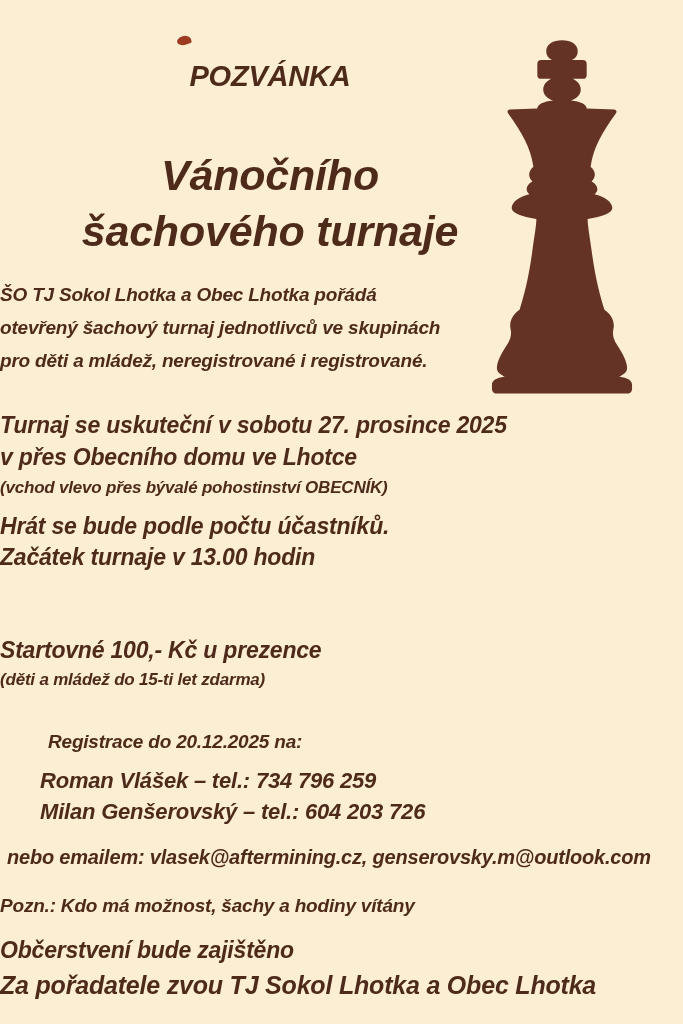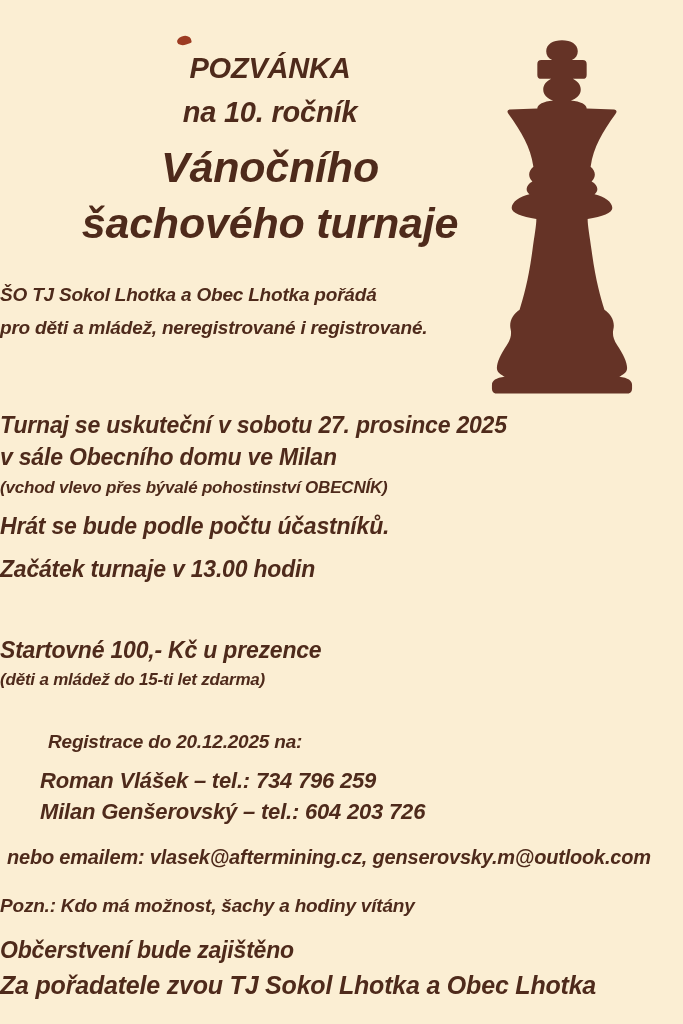--- a/index.html
+++ b/index.html
@@ -9,21 +9,21 @@
     height: 1024px;
     background: #fbeed3;
     color: #4e2a1b;
     font-family: "Liberation Sans", sans-serif;
     font-style: italic;
     font-weight: bold;
     overflow: hidden;
     letter-spacing: -0.2px;
   }
   .line { position: absolute; white-space: nowrap; }
-  .ctr-top   { left: 0; width: 540px; text-align: center; }   
+  .ctr-top   { left: 0; width: 540px; text-align: center; margin-top: 8px; }   
   .ctr-intro { left: 0; width: 496px; }   
   .ctr-full  { left: 0; width: 683px; text-align: left; }   
 
   .h-small  { font-size: 29px; }
   .h-big    { font-size: 43px; }
   .intro-block { position: absolute; top: 278px; font-size: 19px; line-height: 33px; }
   .venue    { font-size: 23px; }
   .note-sm  { font-size: 17px; }
   .reg-head { font-size: 19px; left: 48px; }
   .contact  { font-size: 22px; padding-left: 40px; }
@@ -47,21 +47,20 @@
   }
 </style>
 </head>
 <body>
 
 <div class="poster">
 
   <span class="speck"></span>
 
   <div class="line ctr-top h-small" style="top:52px">POZVÁNKA</div>
-  <div class="line ctr-top h-small" style="top:96px">na 10. ročník</div>
   <div class="line ctr-top h-big" style="top:143px">Vánočního</div>
   <div class="line ctr-top h-big" style="top:199px">šachového turnaje</div>
 
   <svg class="king" viewBox="0 0 150 360" xmlns="http://www.w3.org/2000/svg" aria-hidden="true">
     <path fill="#653326" d="M 75,2
       C 84,2 91,6 91,13 C 91,17 89,20 85,22
       L 96,22 Q 100,22 100,26 L 100,37 Q 100,41 96,41 L 86,41
       C 92,44 94,48 94,52 C 94,57 90,61 84,63
       C 94,64 100,67 100,71 L 128,72 Q 132,73 129,77
       C 116,95 107,110 104,130
@@ -79,29 +78,30 @@
       C 24,166 32,160 42,158 C 37,154 39,148 45,145
       C 40,140 41,134 46,130 C 43,110 34,95 21,77
       Q 18,73 22,72 L 50,71 C 50,67 56,64 66,63
       C 60,61 56,57 56,52 C 56,48 58,44 64,41
       L 54,41 Q 50,41 50,37 L 50,26 Q 50,22 54,22 L 65,22
       C 61,20 59,17 59,13 C 59,6 66,2 75,2 Z"></path>
   </svg>
 
   <div class="intro-block ctr-intro">
     <div>ŠO TJ Sokol Lhotka a Obec Lhotka pořádá</div>
+    <div>otevřený šachový turnaj jednotlivců ve skupinách</div>
     <div>pro děti a mládež, neregistrované i registrované.</div>
   </div>
 
   <div class="line ctr-full venue" style="top:412px">Turnaj se uskuteční v sobotu 27. prosince 2025</div>
-  <div class="line ctr-full venue" style="top:444px">v sále Obecního domu ve Milan</div>
+  <div class="line ctr-full venue" style="top:444px">v přes Obecního domu ve Lhotce</div>
   <div class="line ctr-full note-sm" style="top:478px">(vchod vlevo přes bývalé pohostinství OBECNÍK)</div>
 
   <div class="line ctr-full venue" style="top:513px">Hrát se bude podle počtu účastníků.</div>
-  <div class="line ctr-full venue" style="top:556px">Začátek turnaje v 13.00 hodin</div>
+  <div class="line ctr-full venue" style="top:544px">Začátek turnaje v 13.00 hodin</div>
   <div class="line ctr-full venue" style="top:637px">Startovné 100,- Kč u prezence</div>
   <div class="line ctr-full note-sm" style="top:670px">(děti a mládež do 15-ti let zdarma)</div>
 
   <div class="line reg-head" style="top:731px">Registrace do 20.12.2025 na:</div>
   <div class="line ctr-full contact" style="top:768px">Roman Vlášek – tel.: 734 796 259</div>
   <div class="line ctr-full contact" style="top:799px">Milan Genšerovský – tel.: 604 203 726</div>
   <div class="line ctr-full email" style="top:846px">nebo emailem: vlasek@aftermining.cz, genserovsky.m@outlook.com</div>
 
   <div class="line ctr-full note-md" style="top:895px">Pozn.: Kdo má možnost, šachy a hodiny vítány</div>
   <div class="line ctr-full foot1" style="top:937px">Občerstvení bude zajištěno</div>

